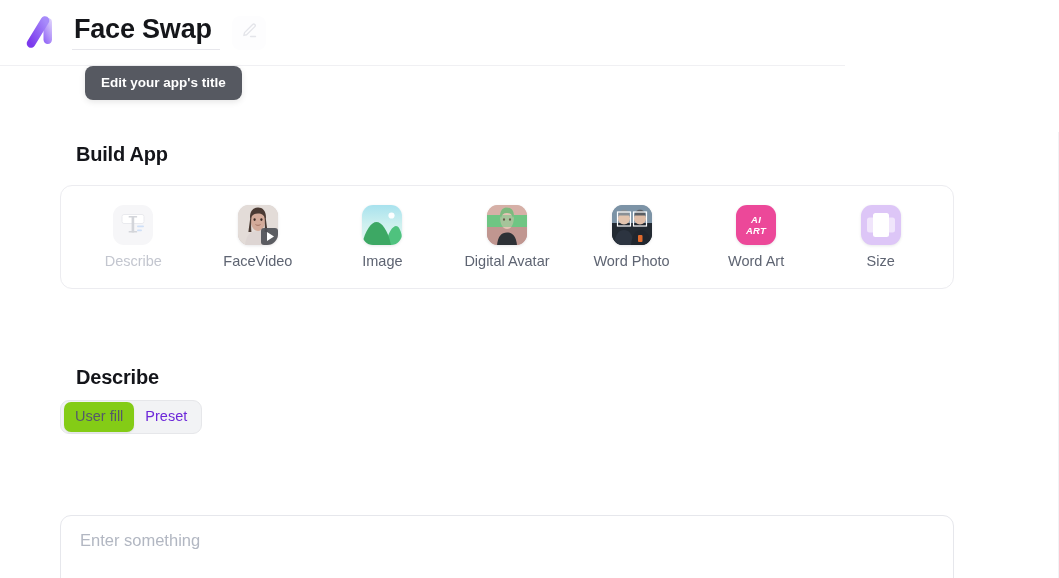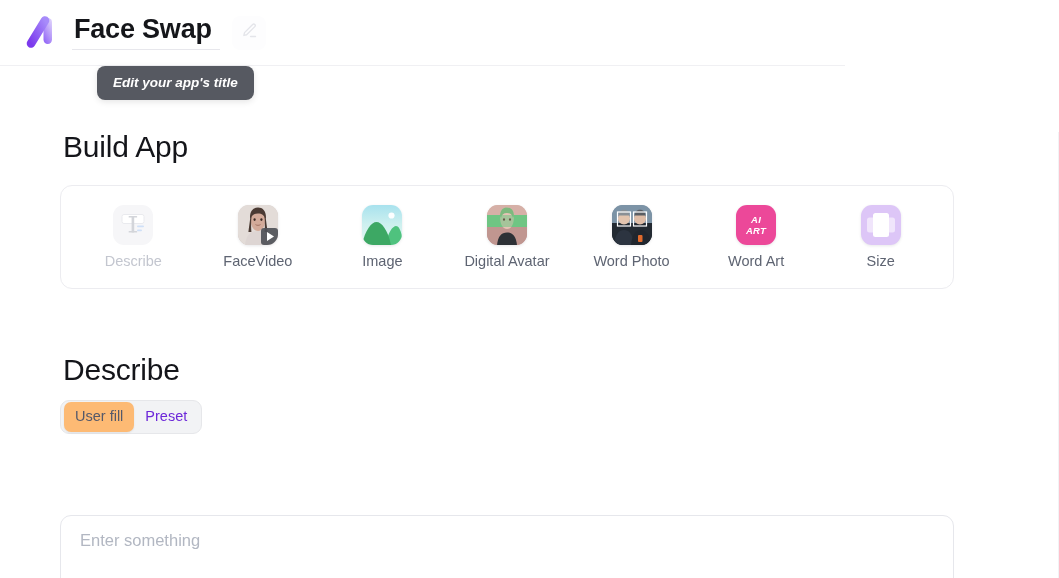--- a/index.html
+++ b/index.html
@@ -54,46 +54,45 @@
     background: #fdfdfe;
     display: flex;
     align-items: center;
     justify-content: center;
     cursor: pointer;
   }
 
   
   .tooltip {
     position: absolute;
-    left: 97px; top: 66px;
+    left: 85px; top: 66px;
     background: #565961;
     color: #ffffff;
     font-size: 13.5px;
     font-weight: 600;
     border-radius: 8px;
     padding: 9px 16px 10px 16px;
     white-space: nowrap;
     box-shadow: 0 2px 6px rgba(0,0,0,0.10);
     z-index: 20;
-    font-style: italic;
   }
 
   
   .content {
     position: absolute;
     top: 66px; left: 0;
     width: 1059px;
   }
 
   .section-title {
-    font-size: 30px;
-    font-weight: 400;
+    font-size: 20px;
+    font-weight: 700;
     color: #14151a;
     letter-spacing: -0.2px;
-    margin: 3px;
+    margin: 16px;
   }
   #build-app-title { position: absolute; left: 60px; top: 61px; }
   #describe-title  { position: absolute; left: 60px; top: 284px; }
 
   
   .tool-card {
     position: absolute;
     left: 60px; top: 119px;
     width: 894px; height: 104px;
     border: 1px solid #ececf0;
@@ -169,21 +168,21 @@
   .seg {
     font-size: 14.5px;
     line-height: 1;
     padding: 7px 11px 8px 11px;
     border-radius: 7px;
     cursor: pointer;
     white-space: nowrap;
     color: #6d28d9;
   }
   .seg.active {
-    background: #fdba74;
+    background: #84cc16;
     color: #55596a;
     box-shadow: 0 1px 2px rgba(16,24,40,0.08);
   }
 
   
   .prompt-box {
     position: absolute;
     left: 60px; top: 449px;
     width: 894px; height: 86px;
     border: 1px solid #e6e7ec;

